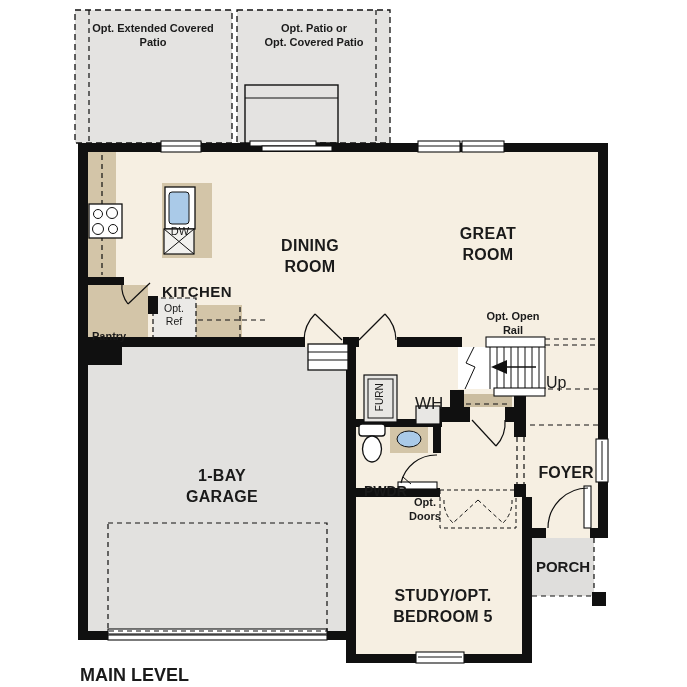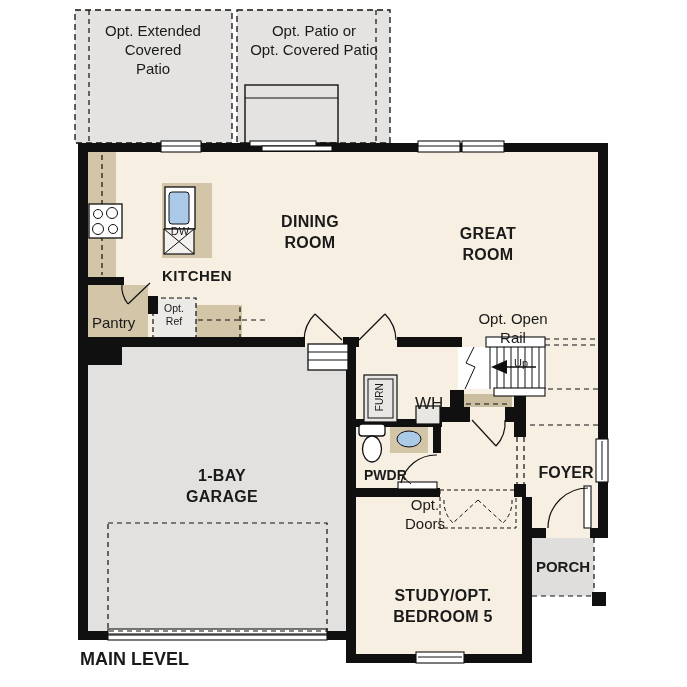--- a/index.html
+++ b/index.html
@@ -18,23 +18,23 @@
   .fix{fill:#ffffff;stroke:var(--wall);stroke-width:1.3;}
   .fixg{fill:#e8e7e4;stroke:var(--wall);stroke-width:1.2;}
   .sink{fill:var(--sink);stroke:var(--wall);stroke-width:1;}
   .thin{stroke:var(--wall);stroke-width:1;fill:none;}
   .arc{stroke:var(--wall);stroke-width:1.2;fill:none;}
   .dash{stroke:var(--wall);stroke-width:1.2;fill:none;stroke-dasharray:5 4;}
   .dashthin{stroke:var(--wall);stroke-width:1;fill:none;stroke-dasharray:4 3;}
   .lbl{position:absolute;color:var(--text);white-space:pre-line;line-height:1.25;}
   .b{font-weight:bold;}
   .ctr{text-align:center;}
-  .nw{white-space:nowrap;}
+  .nw{white-space:nowrap;margin-top:16px;}
   .room{font-size:16px;font-weight:bold;line-height:1.3;letter-spacing:.3px;}
-  .small{font-size:15px;}
+  .small{font-size:11px;font-weight:bold;}
   .rot{transform:rotate(-90deg);}
 </style>
 </head>
 <body>
 
 <div class="stage">
 <svg width="687" height="687" viewBox="0 0 687 687">
 
   <g>
     <rect class="patio" x="75" y="10" width="157" height="133"></rect>
@@ -201,32 +201,32 @@
     <rect class="fix" x="359" y="424" width="26" height="12" rx="3"></rect>
     <ellipse class="fix" cx="372" cy="449" rx="9.5" ry="13"></ellipse>
     <ellipse class="sink" cx="409" cy="439" rx="12" ry="8"></ellipse>
   </g>
 </svg>
 
   <div class="lbl ctr small" style="left:78px;top:22px;width:150px;">Opt. Extended Covered
 Patio</div>
   <div class="lbl ctr small" style="left:250px;top:22px;width:128px;">Opt. Patio or
 Opt. Covered Patio</div>
-  <div class="lbl ctr room" style="left:268px;top:212px;width:84px;">DINING
+  <div class="lbl ctr room" style="left:268px;top:236px;width:84px;">DINING
 ROOM</div>
   <div class="lbl ctr room" style="left:446px;top:224px;width:84px;">GREAT
 ROOM</div>
   <div class="lbl b nw" style="left:162px;top:267px;font-size:15px;letter-spacing:.5px;">KITCHEN</div>
   <div class="lbl ctr" style="left:166px;top:225px;width:28px;font-size:11px;">DW</div>
   <div class="lbl nw small" style="left:92px;top:314px;">Pantry</div>
   <div class="lbl ctr" style="left:153px;top:302px;width:42px;font-size:10.5px;">Opt.
 Ref</div>
   <div class="lbl ctr small" style="left:477px;top:310px;width:72px;">Opt. Open
 Rail</div>
-  <div class="lbl nw" style="left:514px;top:357px;font-size:11px;">Up</div>
+  <div class="lbl nw" style="left:546px;top:357px;font-size:16px;">Up</div>
   <div class="lbl ctr rot" style="left:355px;top:391px;width:50px;font-size:10px;">FURN</div>
   <div class="lbl ctr" style="left:415px;top:393px;width:26px;font-size:17px;">WH</div>
   <div class="lbl b nw" style="left:364px;top:467px;font-size:14px;">PWDR</div>
   <div class="lbl b ctr" style="left:534px;top:455px;width:64px;font-size:16px;margin-top:8px;">FOYER</div>
   <div class="lbl b ctr" style="left:531px;top:558px;width:64px;font-size:15px;">PORCH</div>
   <div class="lbl ctr small" style="left:402px;top:496px;width:46px;">Opt.
 Doors</div>
   <div class="lbl ctr room" style="left:381px;top:562px;width:124px;margin-top:24px;">STUDY/OPT.
 BEDROOM 5</div>
   <div class="lbl ctr room" style="left:170px;top:466px;width:104px;">1-BAY

